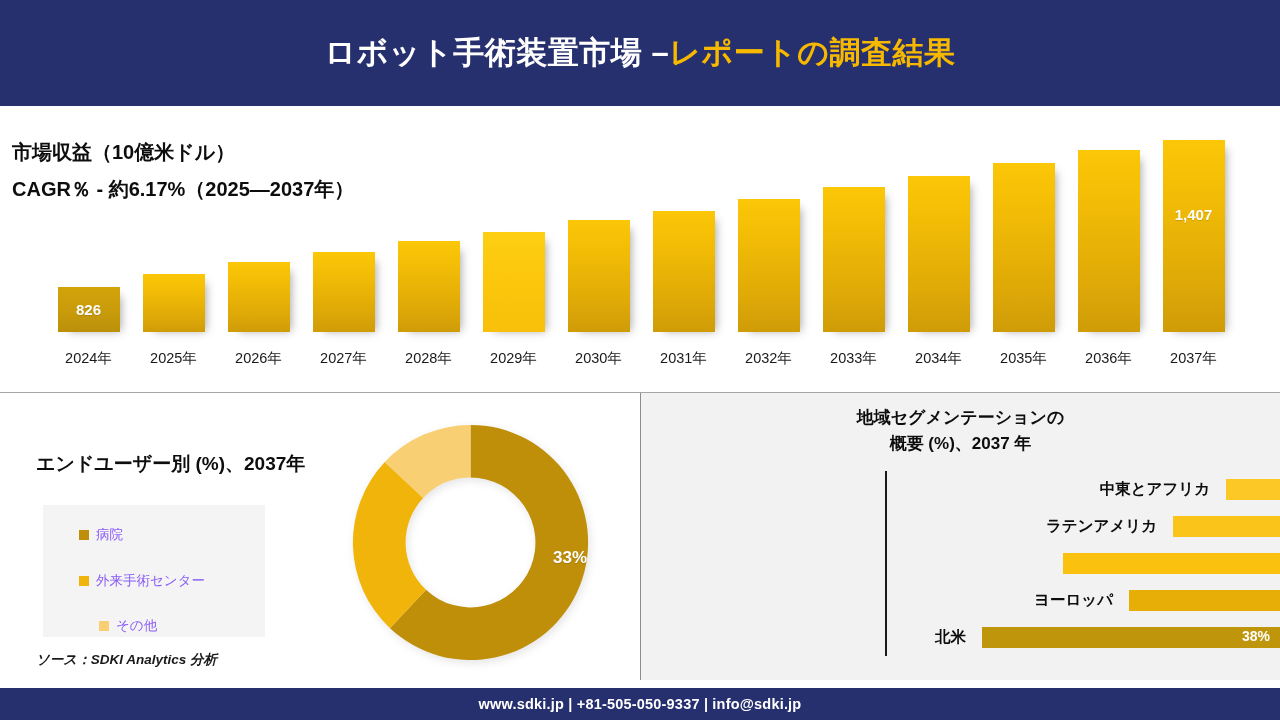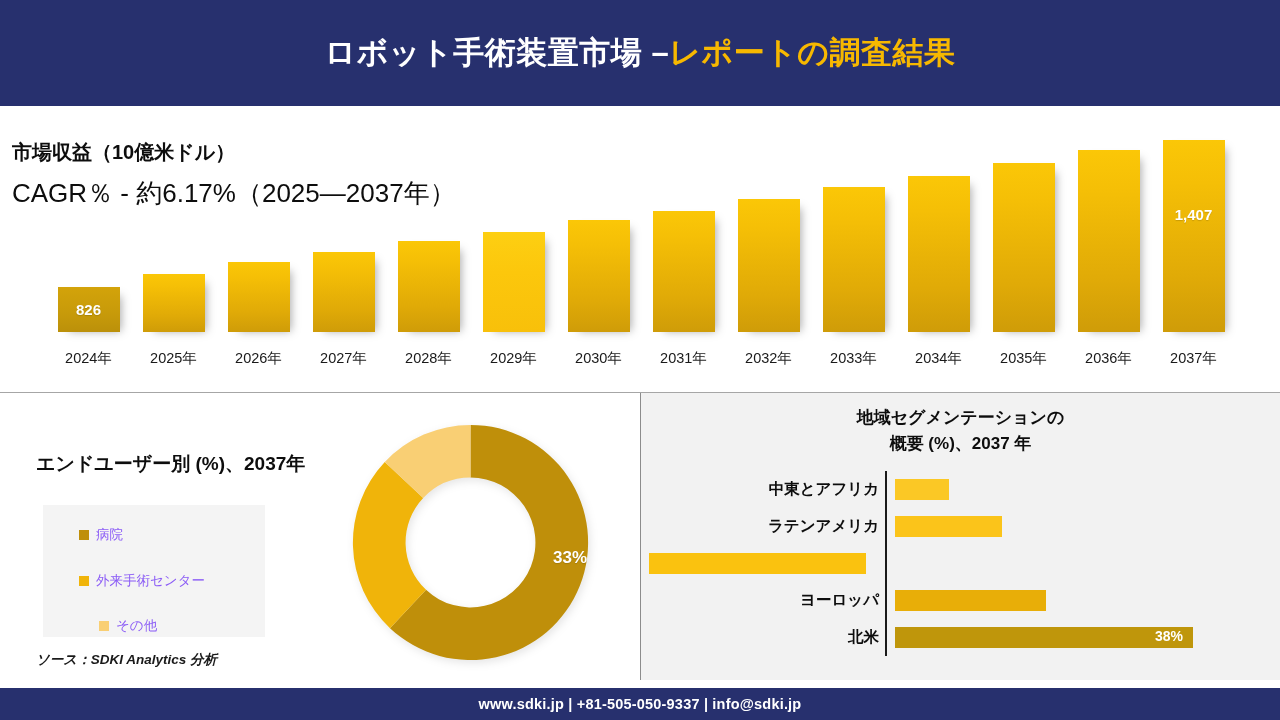--- a/index.html
+++ b/index.html
@@ -28,21 +28,21 @@
   .top-block{
     position:absolute;left:0;top:106px;width:1280px;height:286px;
     background:#ffffff;
   }
   .cap-line1{
     position:absolute;left:12px;top:33px;
     font-size:20px;font-weight:bold;color:#0d0d0d;white-space:nowrap;
   }
   .cap-line2{
     position:absolute;left:12px;top:70px;
-    font-size:26px;font-weight:normal;color:#0d0d0d;white-space:nowrap;
+    font-size:20px;font-weight:bold;color:#0d0d0d;white-space:nowrap;
   }
 
   .bars-area{
     position:absolute;left:46px;top:0px;width:1190px;height:286px;
   }
   .bars-row{
     position:absolute;left:0;bottom:60px;width:1190px;height:200px;
     display:flex;align-items:flex-end;
   }
   .bar-slot{
@@ -133,21 +133,21 @@
     font-size:17px;font-weight:bold;color:#0d0d0d;line-height:1.5;
   }
   .br-title .yr{font-weight:bold;}
   .hbars{
     position:absolute;left:0;top:78px;width:639px;height:185px;
   }
   .axis-line{
     position:absolute;left:244px;top:0;width:2px;height:185px;background:#1a1a1a;
   }
   .hrow{
-    position:absolute;left:0;height:37px;width:639px;display:flex;align-items:center;
+    position:absolute;left:0;height:37px;width:639px;display:flex;align-items:center;justify-content:flex-end;
   }
   .hlabel{
     width:238px;text-align:right;padding-right:8px;
     font-size:15.5px;font-weight:bold;color:#0d0d0d;white-space:nowrap;
   }
   .hbar{
     height:21px;margin-left:8px;position:relative;
   }
   .hbar-value{
     position:absolute;right:10px;top:1px;

